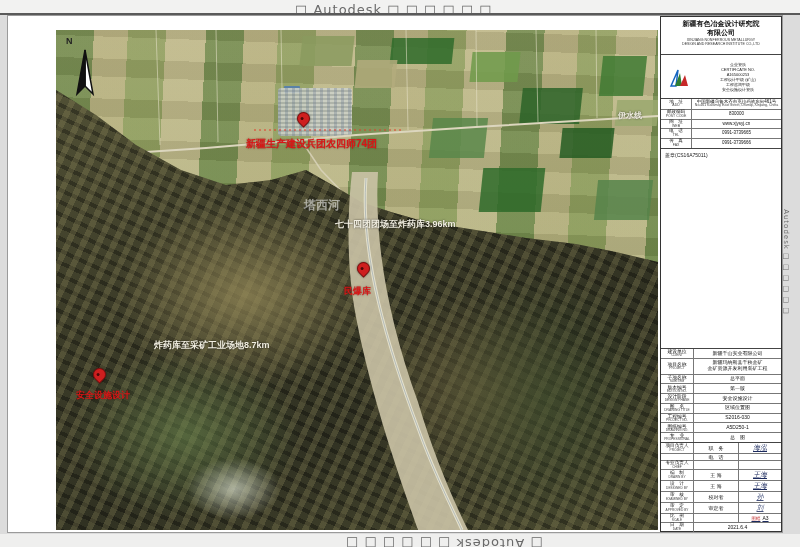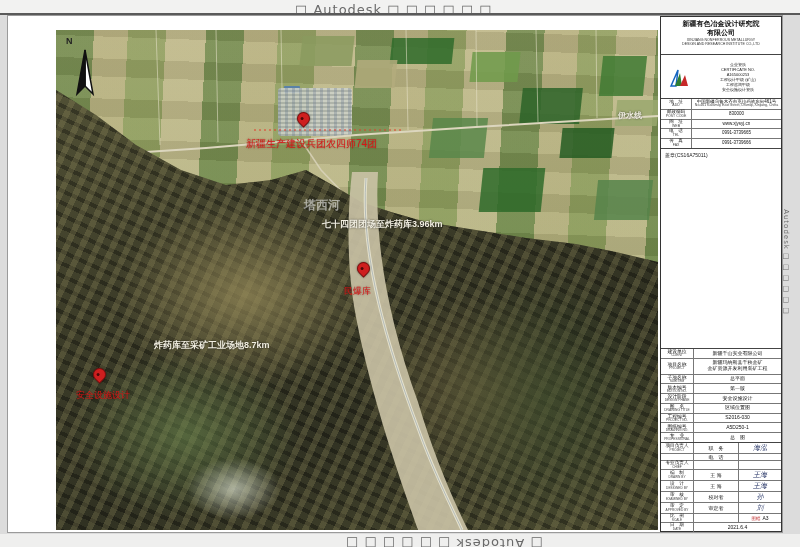--- a/index.html
+++ b/index.html
@@ -37,21 +37,21 @@
     clip-path:polygon(0 60px,40px 85px,80px 115px,125px 140px,170px 155px,215px 150px,250px 140px,285px 160px,305px 172px,335px 182px,370px 192px,420px 200px,470px 208px,520px 214px,560px 222px,602px 232px,602px 500px,0 500px);
     background:
       repeating-linear-gradient(115deg, rgba(150,143,95,.28) 0 6px, transparent 6px 14px),
       repeating-linear-gradient(25deg, rgba(0,0,0,.30) 0 4px, transparent 4px 11px),
       linear-gradient(160deg,#565538,#3d3d29 40%,#303122 70%,#4a4a30);}
   .patch{position:absolute;border-radius:50%;}
   .pin{position:absolute;width:11px;height:11px;background:#ce1f1f;border:1px solid #7e0f0f;
     border-radius:50% 50% 50% 0;transform:rotate(-45deg);box-shadow:0 0 2px rgba(0,0,0,.6);}
   .pin::after{content:"";position:absolute;left:3px;top:3px;width:3px;height:3px;background:#4d0808;border-radius:50%;}
   .maplabel{position:absolute;white-space:nowrap;font-weight:bold;}
-  .lbl-red{color:#d91616;font-weight:normal;font-size:10px;text-shadow:0 0 2px rgba(60,0,0,.5);}
+  .lbl-red{color:#d91616;font-weight:bold;font-size:10px;text-shadow:0 0 2px rgba(60,0,0,.5);}
   .lbl-white{color:#f2efe2;font-size:9px;text-shadow:0 0 2px rgba(0,0,0,.7);}
   .lbl-faint{color:rgba(255,255,255,.55);font-size:12px;}
   .north{position:absolute;left:12px;top:18px;}
   .north .n{position:absolute;left:-2px;top:-12px;color:#222;font-size:9px;font-weight:bold;}
 
   
   .tb{position:absolute;left:652px;top:0;width:122px;height:516px;border:1px solid #333;box-sizing:border-box;
       display:flex;flex-direction:column;background:#fff;color:#111;}
   .tb-sec{border-bottom:1px solid #444;box-sizing:border-box;}
   .tb-company{height:38px;text-align:center;padding-top:3px;}
@@ -81,21 +81,21 @@
   .irow .iv{flex:1;display:flex;flex-direction:column;align-items:center;justify-content:center;
     font-size:5px;line-height:1.15;text-align:center;}
   .tb-sig{height:88px;display:flex;flex-direction:column;border-bottom:none;}
   .srow{flex:1;display:flex;border-bottom:1px solid #777;box-sizing:border-box;}
   .srow:last-child{border-bottom:none;}
   .srow .sl{width:32px;border-right:1px solid #777;text-align:center;font-size:4.6px;line-height:1.05;
     display:flex;flex-direction:column;justify-content:center;}
   .srow .sl .sub{font-size:3.2px;color:#444;}
   .srow .sm{width:44px;border-right:1px solid #777;display:flex;align-items:center;justify-content:center;font-size:5px;}
   .srow .ss{flex:1;display:flex;align-items:center;justify-content:center;
-    font-family:"DejaVu Serif",serif;font-style:italic;font-size:7px;color:#1b2a5e;}
+    font-family:"DejaVu Serif",serif;font-style:italic;font-size:7px;color:#1b2a5e;text-decoration:underline;}
   .sig-red{color:#b02020;}
   .sig-faint{color:#8a8fa5;opacity:.8;}
   .ss .extra-red{color:#c03030;font-size:4.5px;font-style:normal;margin-right:2px;font-family:"Liberation Sans",sans-serif;}
 </style>
 </head>
 <body>
 
 <div id="stage">
 
   <div class="topbar"></div>
@@ -160,21 +160,21 @@
           <polygon points="17,2 25,46 17,38" fill="#ffffff" stroke="#111" stroke-width="1.5"></polygon>
           <polygon points="17,2 9,46 17,38" fill="#111111" stroke="#111" stroke-width="1.5"></polygon>
         </svg>
       </div>
 
       <div class="pin" style="left:241px;top:82px;"></div>
       <div class="pin" style="left:301px;top:232px;"></div>
       <div class="pin" style="left:37px;top:338px;"></div>
 
       <div class="maplabel lbl-red" style="left:190px;top:107px;">新疆生产建设兵团农四师74团</div>
-      <div class="maplabel lbl-white" style="left:266px;top:188px;">七十四团团场至炸药库3.96km</div>
+      <div class="maplabel lbl-white" style="left:279px;top:188px;">七十四团团场至炸药库3.96km</div>
       <div class="maplabel lbl-faint" style="left:248px;top:167px;">塔西河</div>
       <div class="maplabel lbl-red" style="left:288px;top:255px;font-size:9px;">民爆库</div>
       <div class="maplabel lbl-white" style="left:98px;top:266px;margin-top:43px;">炸药库至采矿工业场地8.7km</div>
       <div class="maplabel lbl-red" style="left:20px;top:359px;font-size:9px;">安全设施设计</div>
       <div class="maplabel lbl-white" style="left:562px;top:80px;font-size:8px;">伊水线</div>
     </div>
 
     <div class="tb">
 
       <div class="tb-sec tb-company">

